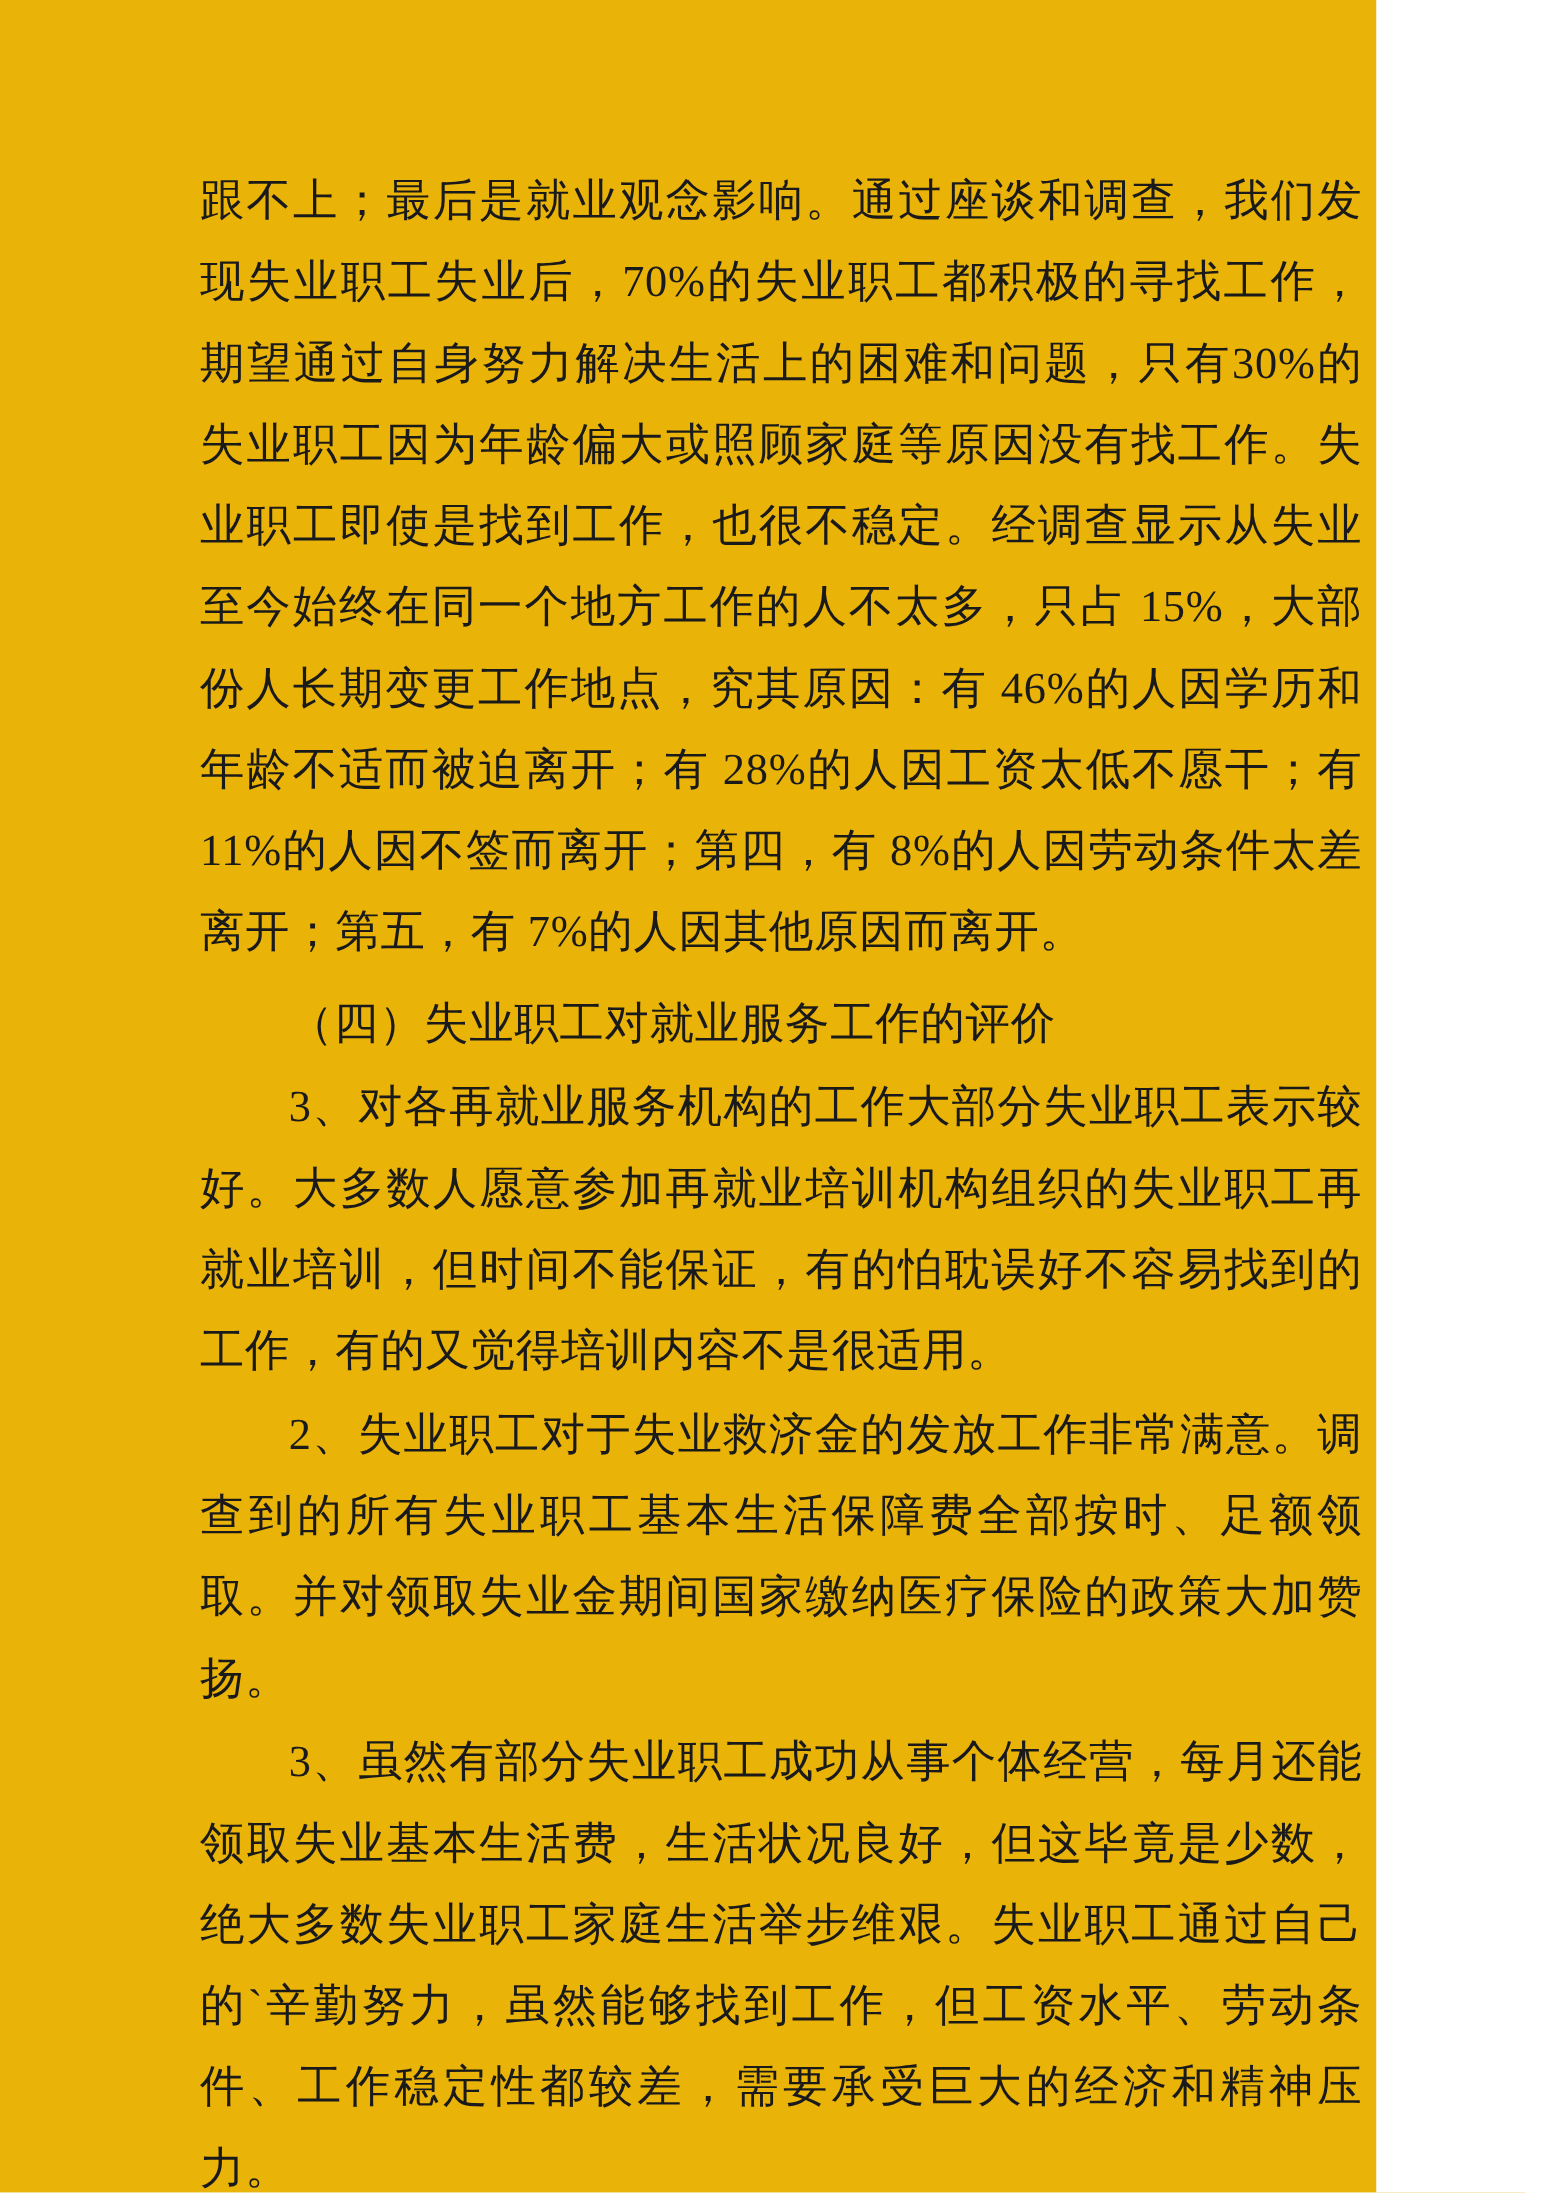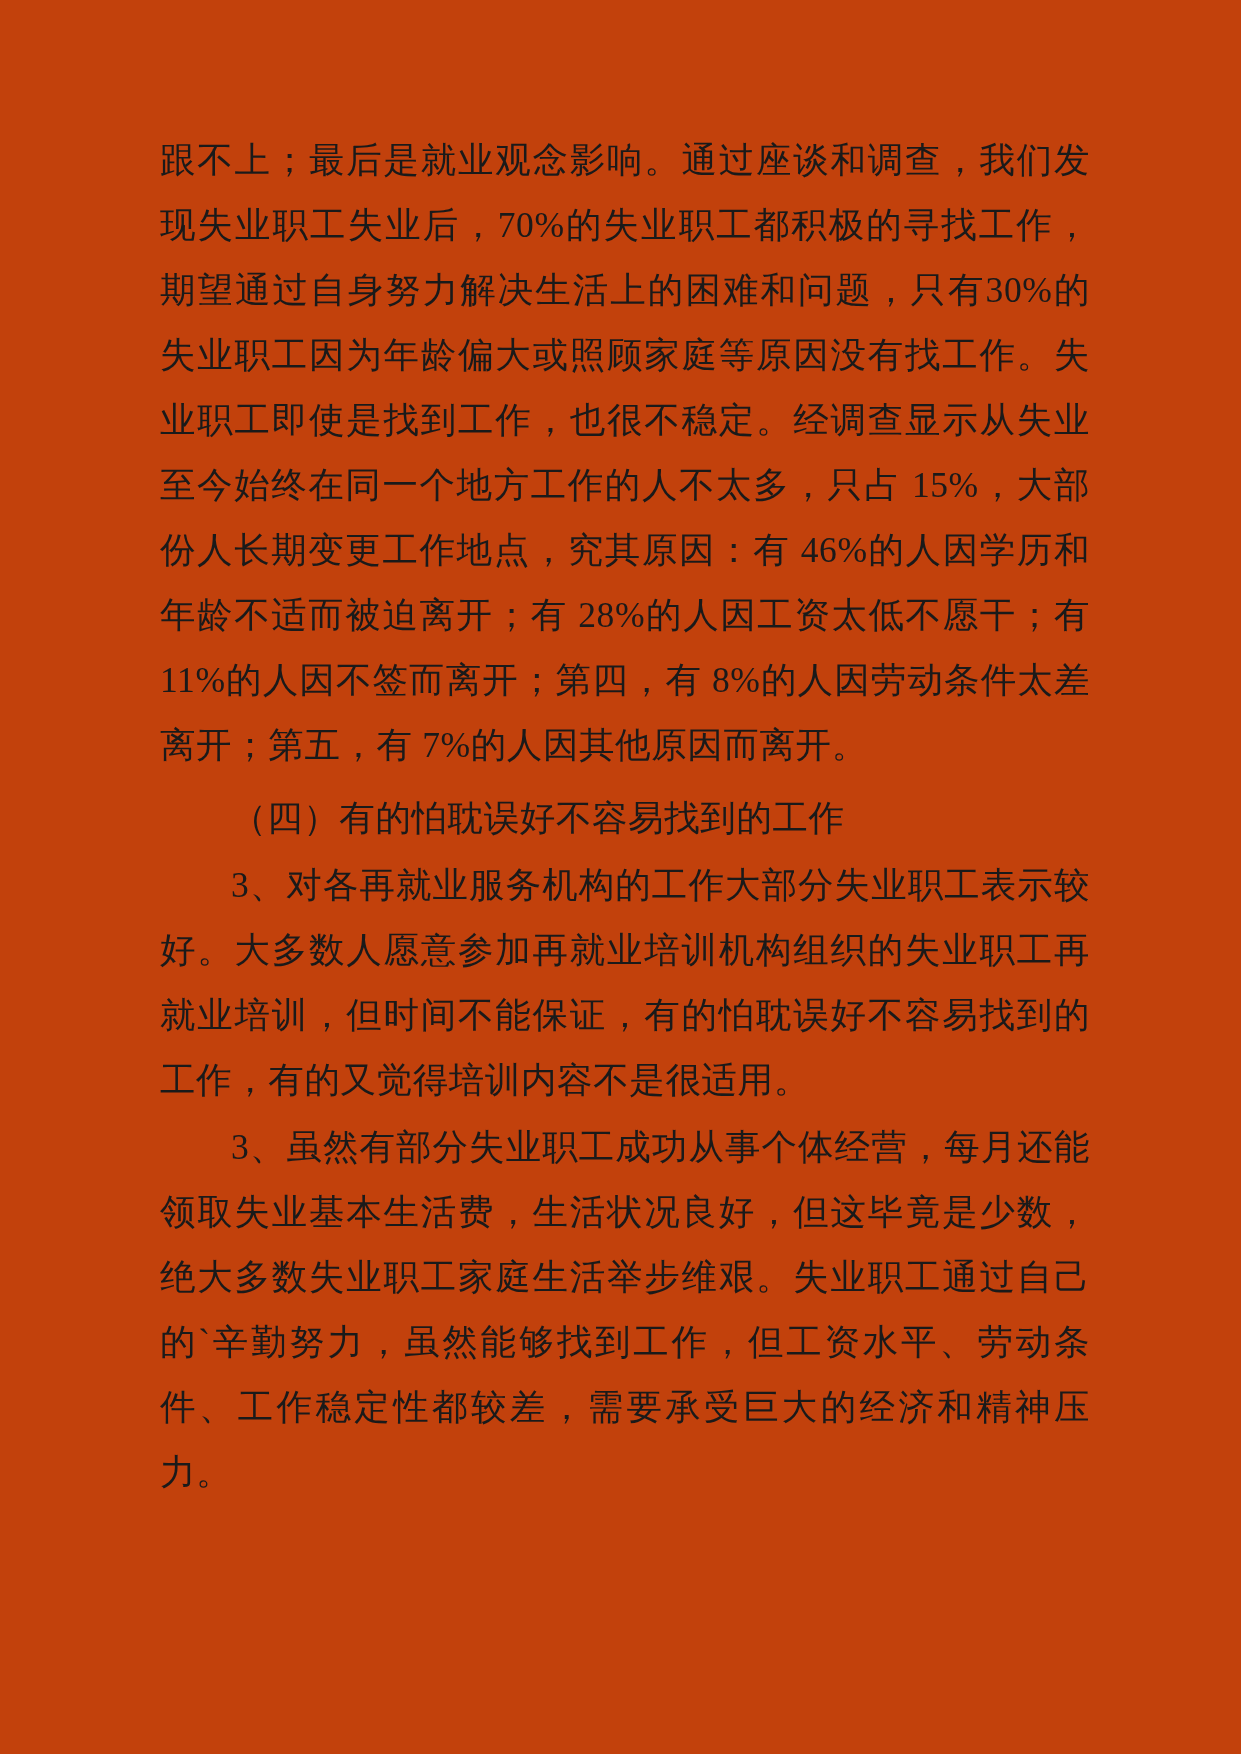--- a/index.html
+++ b/index.html
@@ -12,23 +12,23 @@
     height: 1754px;
     font-family: "Liberation Serif", "DejaVu Serif", serif;
     color: #1c1c1c;
     position: relative;
     overflow: hidden;
   }
   .page {
     position: absolute;
     left: 0;
     top: 0;
-    width: 1241px;
+    width: 1101px;
     height: 1754px;
-    background: #c2410c;
+    background: #eab308;
   }
   .doc-body {
     position: absolute;
     left: 160px;
     top: 128px;
     width: 930px;
   }
   p {
     margin: 0 0 2px 0;
     font-size: 35.5px;
@@ -46,18 +46,19 @@
   }
   .spacer-sm { height: 6px; }
 </style>
 </head>
 <body>
 
 <div class="page">
   <div class="doc-body">
     <p class="para">跟不上；最后是就业观念影响。通过座谈和调查，我们发现失业职工失业后，70%的失业职工都积极的寻找工作，期望通过自身努力解决生活上的困难和问题，只有30%的失业职工因为年龄偏大或照顾家庭等原因没有找工作。失业职工即使是找到工作，也很不稳定。经调查显示从失业至今始终在同一个地方工作的人不太多，只占 15%，大部份人长期变更工作地点，究其原因：有 46%的人因学历和年龄不适而被迫离开；有 28%的人因工资太低不愿干；有 11%的人因不签而离开；第四，有 8%的人因劳动条件太差离开；第五，有 7%的人因其他原因而离开。</p>
     <div class="spacer-sm"></div>
-    <p class="heading">（四）有的怕耽误好不容易找到的工作</p>
+    <p class="heading">（四）失业职工对就业服务工作的评价</p>
     <p class="indent">3、对各再就业服务机构的工作大部分失业职工表示较好。大多数人愿意参加再就业培训机构组织的失业职工再就业培训，但时间不能保证，有的怕耽误好不容易找到的工作，有的又觉得培训内容不是很适用。</p>
+    <p class="indent">2、失业职工对于失业救济金的发放工作非常满意。调查到的所有失业职工基本生活保障费全部按时、足额领取。并对领取失业金期间国家缴纳医疗保险的政策大加赞扬。</p>
     <p class="indent">3、虽然有部分失业职工成功从事个体经营，每月还能领取失业基本生活费，生活状况良好，但这毕竟是少数，绝大多数失业职工家庭生活举步维艰。失业职工通过自己的`辛勤努力，虽然能够找到工作，但工资水平、劳动条件、工作稳定性都较差，需要承受巨大的经济和精神压力。</p>
 
   </div>
 </div>
 
 </body></html>

